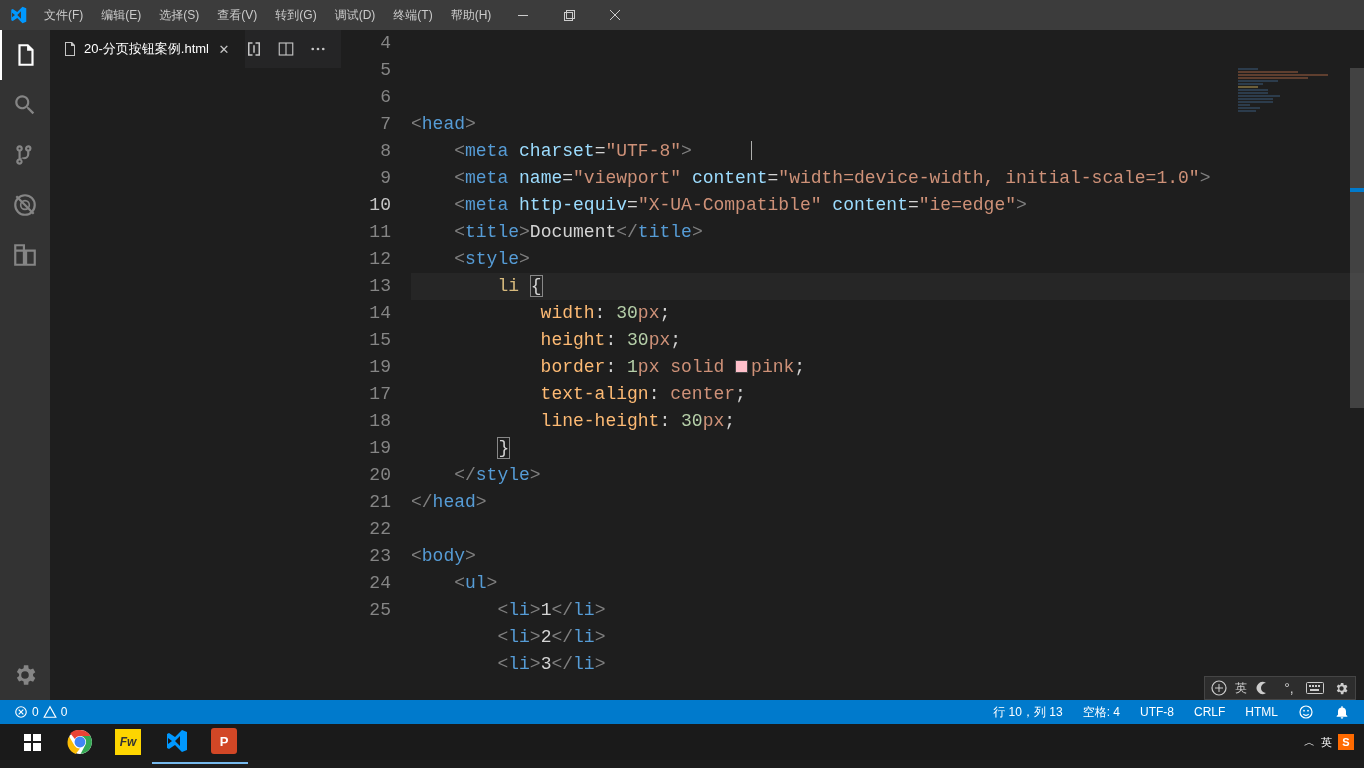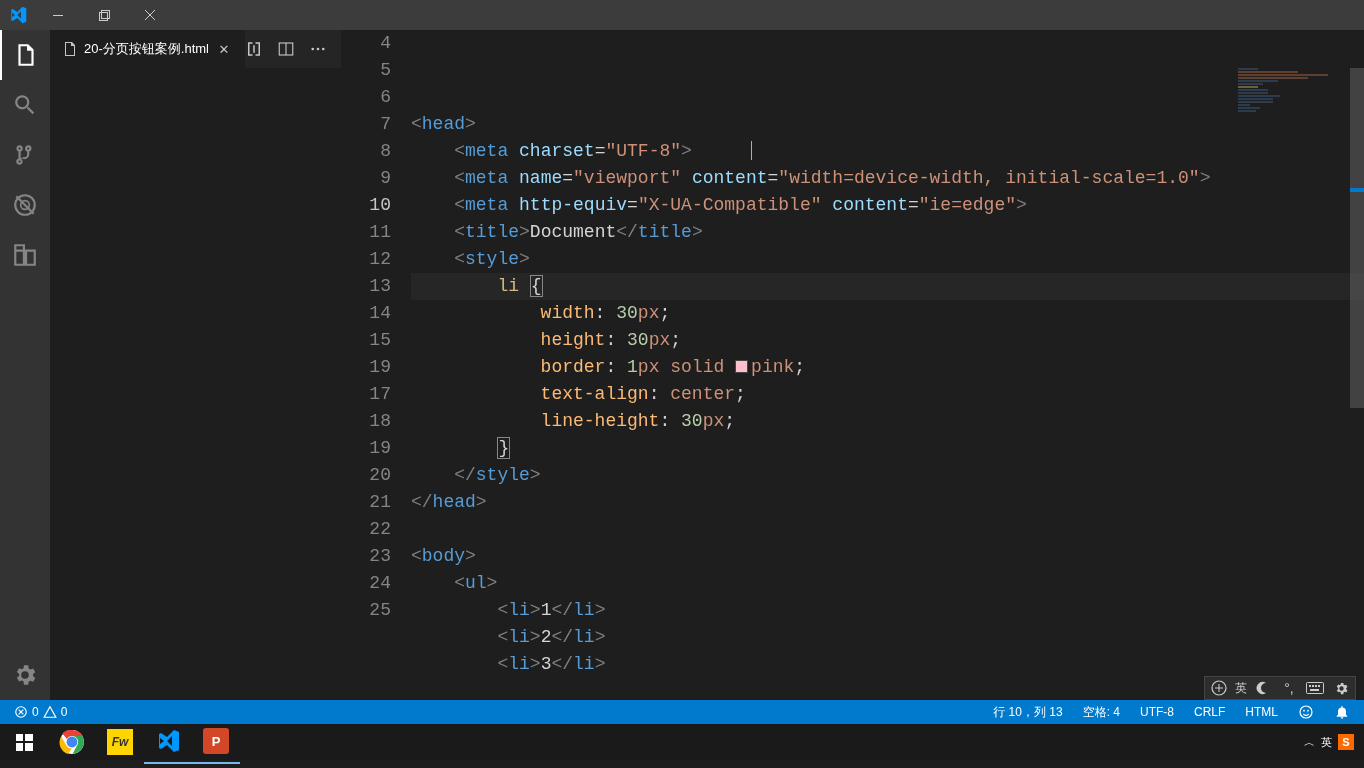--- a/index.html
+++ b/index.html
@@ -109,20 +109,21 @@
   gap: 12px;
 }
 .statusbar .sb-item { display: flex; align-items: center; gap: 4px; padding: 0 4px; height: 24px; cursor: pointer;}
 .statusbar .spacer { flex: 1; }
 
 .taskbar {
   height: 36px;
   background: #1a1a1a;
   display: flex;
   align-items: center;
+  padding-left: 8px;
 }
 .taskbar .tb-item {
   width: 48px; height: 44px;
   display: flex; align-items: center; justify-content: center;
 }
 .taskbar .tray { margin-left:auto; display:flex; align-items:center; color:#fff; font-size:11px; gap:6px; padding-right:10px;}
 
 .ime-bar {
   position: absolute;
   right: 8px;
@@ -151,20 +152,30 @@
 svg { display: block; }
 </style>
 </head>
 <body>
 
 <div class="titlebar">
   <div class="logo">
     <svg width="18" height="18" viewBox="0 0 24 24">
         <path fill="#0098ff" d="M23 3l-5-2-7 7-6-4-2 1v14l2 1 6-4 7 7 5-2V3zM4 15V9l4 3-4 3zm12 2l-5-5 5-5v10z"></path>
       </svg>
+  </div>
+  <div class="menus">
+    <div class="menu-item">文件(F)</div>
+    <div class="menu-item">编辑(E)</div>
+    <div class="menu-item">选择(S)</div>
+    <div class="menu-item">查看(V)</div>
+    <div class="menu-item">转到(G)</div>
+    <div class="menu-item">调试(D)</div>
+    <div class="menu-item">终端(T)</div>
+    <div class="menu-item">帮助(H)</div>
   </div>
   <div class="win-controls">
     <div class="win-btn">
         <svg width="10" height="1">
           <rect width="10" height="1" fill="#ccc"></rect>
         </svg>
       </div>
     <div class="win-btn">
         <svg width="11" height="11">
           <rect x="0.5" y="2.5" width="8" height="8" fill="none" stroke="#ccc"></rect>

